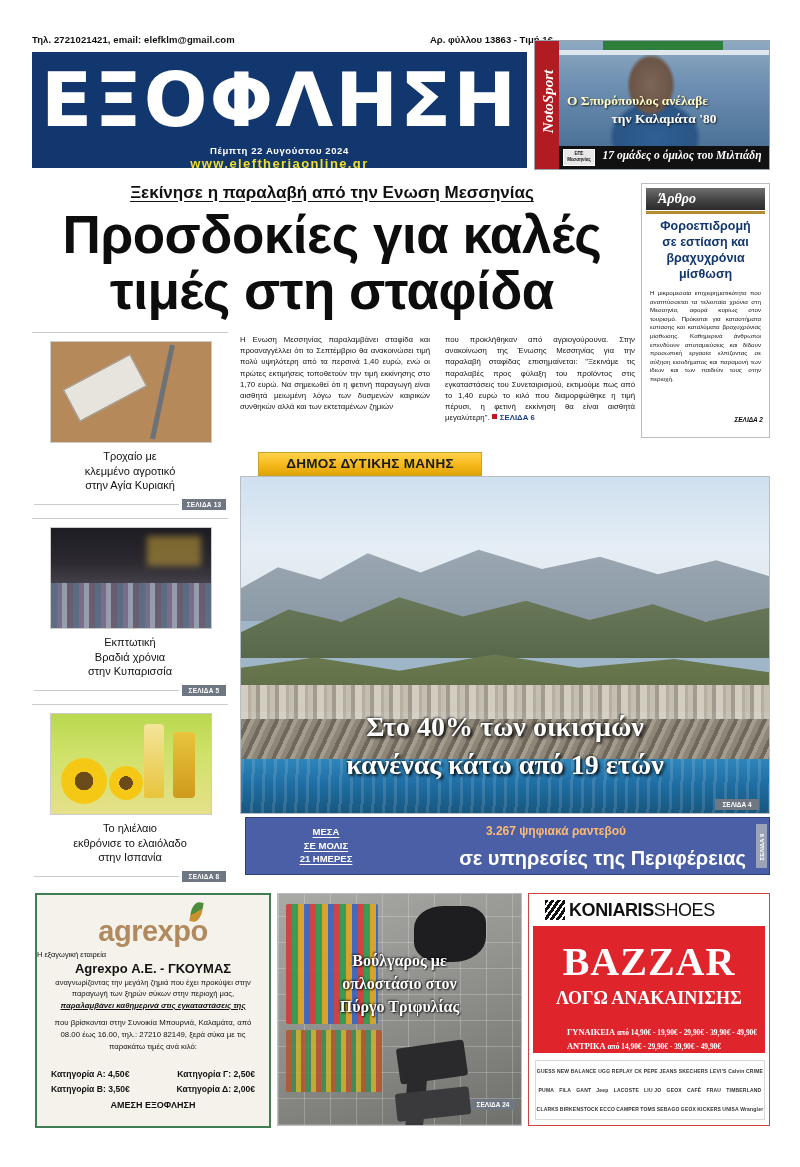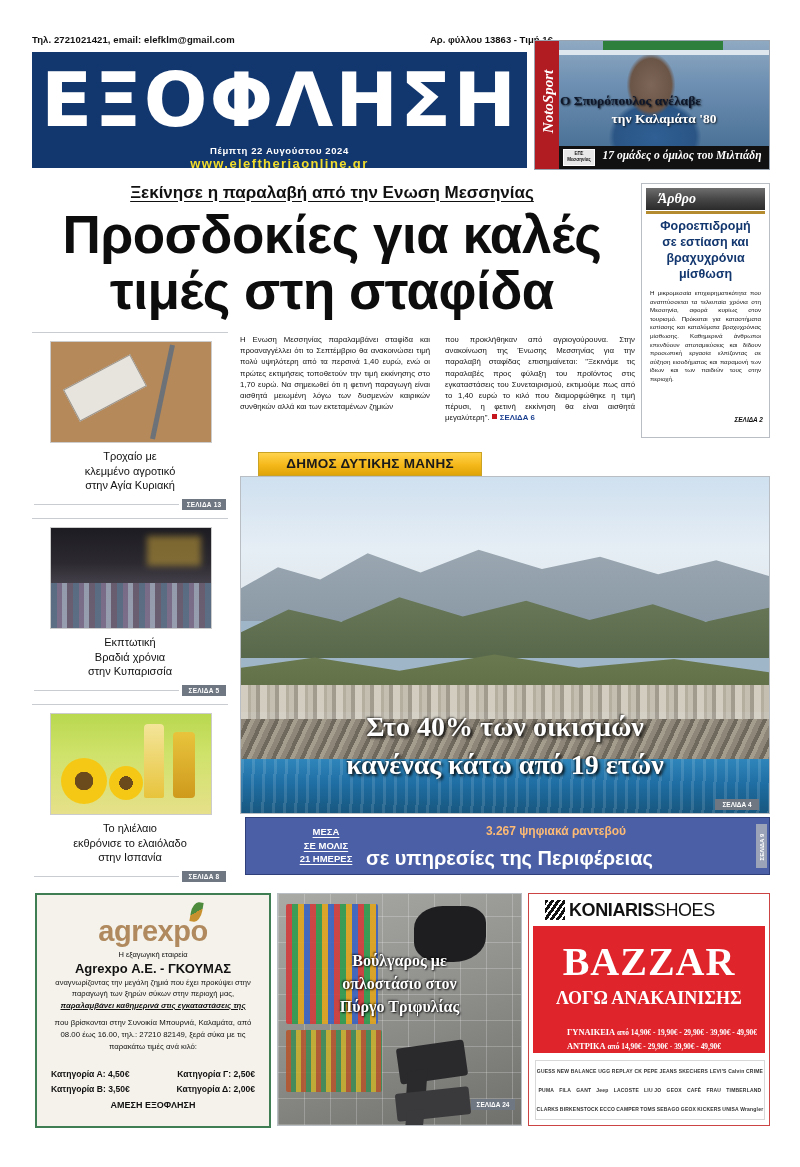--- a/index.html
+++ b/index.html
@@ -23,21 +23,21 @@
   .noto-strip{position:absolute;left:0;top:0;width:24px;height:128px;background:#b11b22;}
   .noto-strip span{display:block;position:absolute;left:-40px;top:52px;width:106px;text-align:center;
     color:#fff;font-size:15px;font-weight:bold;font-style:italic;transform:rotate(-90deg);font-family:"Liberation Serif",serif;}
   .noto-photo{position:absolute;left:24px;top:0;width:210px;height:105px;
     background:
       radial-gradient(ellipse 34px 44px at 92px 44px,#7d6657 0%,#6b5547 60%,rgba(107,85,71,0) 72%),
       radial-gradient(ellipse 58px 46px at 96px 96px,#2f5f94 0%,#2a5585 70%,rgba(42,85,133,0) 80%),
       linear-gradient(180deg,#8fa9c2 0%,#6d8fb2 42%,#4b7297 100%);}
   .noto-photo .greenbar{position:absolute;left:44px;top:0;width:120px;height:9px;background:#2f7f3c;}
   .noto-photo .whitebar{position:absolute;left:0;top:9px;width:210px;height:5px;background:#dfe7ee;}
-  .noto-t1{position:absolute;left:12px;top:52px;width:167px;text-align:center;color:#0f172a;font-size:13.5px;font-weight:bold;
+  .noto-t1{position:absolute;left:19px;top:52px;width:167px;text-align:center;color:#fef9c3;font-size:13.5px;font-weight:bold;
     font-family:"Liberation Serif",serif;text-shadow:1px 1px 2px rgba(0,0,0,.75);}
   .noto-t2{position:absolute;left:24px;top:70px;width:210px;text-align:center;color:#fff;font-size:13.5px;font-weight:bold;
     font-family:"Liberation Serif",serif;text-shadow:1px 1px 2px rgba(0,0,0,.75);}
   .noto-foot{position:absolute;left:24px;top:105px;width:210px;height:23px;background:#111;}
   .noto-badge{position:absolute;left:4px;top:3px;width:32px;height:17px;background:#e8e8e8;border:1px solid #fff;
     font-size:4.5px;line-height:5.6px;text-align:center;color:#111;font-weight:bold;padding-top:1px;box-sizing:border-box;}
   .noto-foot-txt{position:absolute;left:40px;top:3px;width:166px;text-align:center;color:#fff;font-size:11.5px;
     font-weight:bold;font-style:italic;font-family:"Liberation Serif",serif;}
 
   
@@ -124,31 +124,31 @@
     font-family:"Liberation Serif",serif;text-shadow:2px 2px 3px rgba(0,0,0,.85),-1px -1px 2px rgba(0,0,0,.6);}
   .feat-sel{position:absolute;right:10px;top:322px;width:44px;height:11px;background:#6f7782;color:#fff;font-size:6.5px;
     font-weight:bold;line-height:11px;text-align:center;}
 
   
   .bluebar{position:absolute;left:245px;top:817px;width:523px;height:56px;background:#4a5fa6;border:1px solid #2e3f79;}
   .bluebar .lft{position:absolute;left:14px;top:7px;width:100px;text-align:center;color:#fff;font-size:9.5px;
     font-weight:bold;line-height:13.5px;}
   .bluebar .lft u{text-decoration:underline;text-underline-offset:2px;padding-left:32px;}
   .bluebar .m1{position:absolute;left:120px;top:6px;width:380px;text-align:center;color:#fdba74;font-size:12px;font-weight:bold;}
-  .bluebar .m2{position:absolute;left:120px;top:29px;width:380px;text-align:left;color:#fff;font-size:20px;font-weight:bold;}
+  .bluebar .m2{position:absolute;left:120px;top:29px;width:380px;text-align:right;color:#fff;font-size:20px;font-weight:bold;}
   .bluebar .vsel{position:absolute;right:2px;top:6px;width:11px;height:44px;background:#9aa3b8;}
   .bluebar .vsel span{display:block;position:absolute;left:-16px;top:20px;width:44px;text-align:center;
     color:#fff;font-size:6px;font-weight:bold;transform:rotate(-90deg);}
 
   
   .ad-agrexpo{position:absolute;left:35px;top:893px;width:232px;height:231px;background:#f4f2ea;border:2px solid #3f7d52;}
   .agx-logo{position:absolute;left:0;top:20px;width:232px;text-align:center;color:#b08a5e;font-size:29px;font-weight:bold;letter-spacing:-.5px;}
   .agx-leaf{position:absolute;left:154px;top:7px;width:11px;height:20px;border-radius:60% 0 60% 0;
     background:linear-gradient(140deg,#4e8b3c 0 50%,#c8912f 50% 100%);transform:rotate(10deg);}
-  .agx-l1{position:absolute;left:0;top:55px;width:232px;text-align:center;font-size:7.5px;color:#111;}
+  .agx-l1{position:absolute;left:0;top:55px;width:232px;text-align:left;font-size:7.5px;color:#111;}
   .agx-l2{position:absolute;left:0;top:66px;width:232px;text-align:center;font-size:13px;font-weight:bold;color:#111;}
   .agx-l3{position:absolute;left:10px;top:82px;width:212px;text-align:center;font-size:7.6px;line-height:11px;color:#111;}
   .agx-l4{position:absolute;left:10px;top:106px;width:212px;text-align:center;font-size:7.8px;font-weight:bold;
     font-style:italic;text-decoration:underline;color:#111;}
   .agx-l5{position:absolute;left:10px;top:122px;width:212px;text-align:center;font-size:7.8px;line-height:12px;color:#111;}
   .agx-prices{position:absolute;left:14px;top:172px;width:204px;font-size:8.6px;font-weight:bold;color:#111;line-height:15px;}
   .agx-prices .row{display:flex;justify-content:space-between;}
   .agx-final{position:absolute;left:0;top:205px;width:232px;text-align:center;font-size:9px;font-weight:bold;color:#111;}
 
   .ad-weapons{position:absolute;left:277px;top:893px;width:243px;height:231px;border:1px solid #b9bec5;overflow:hidden;

